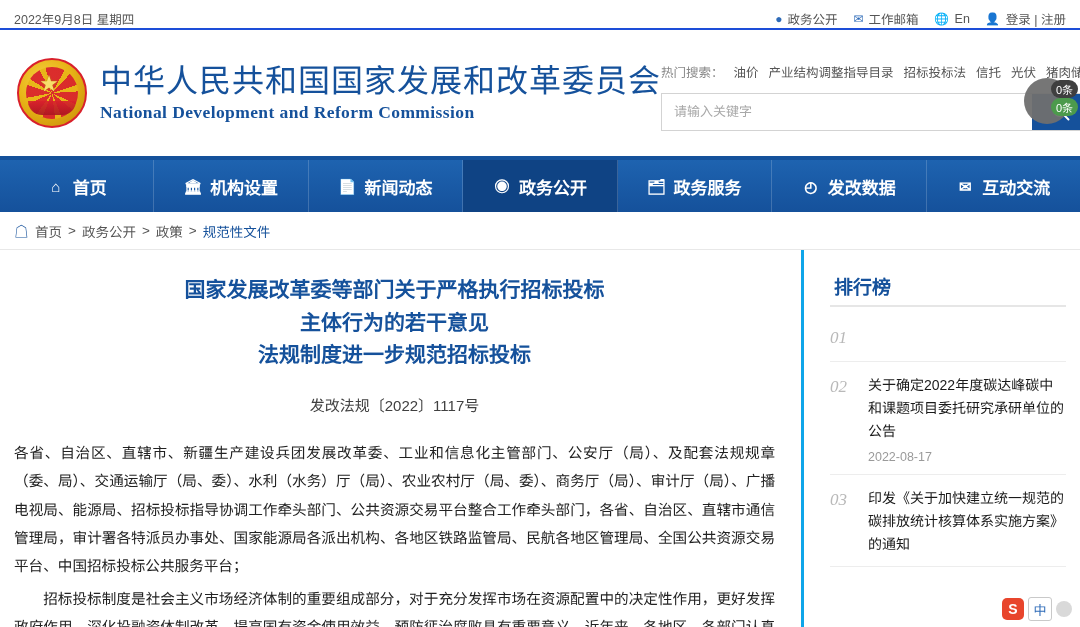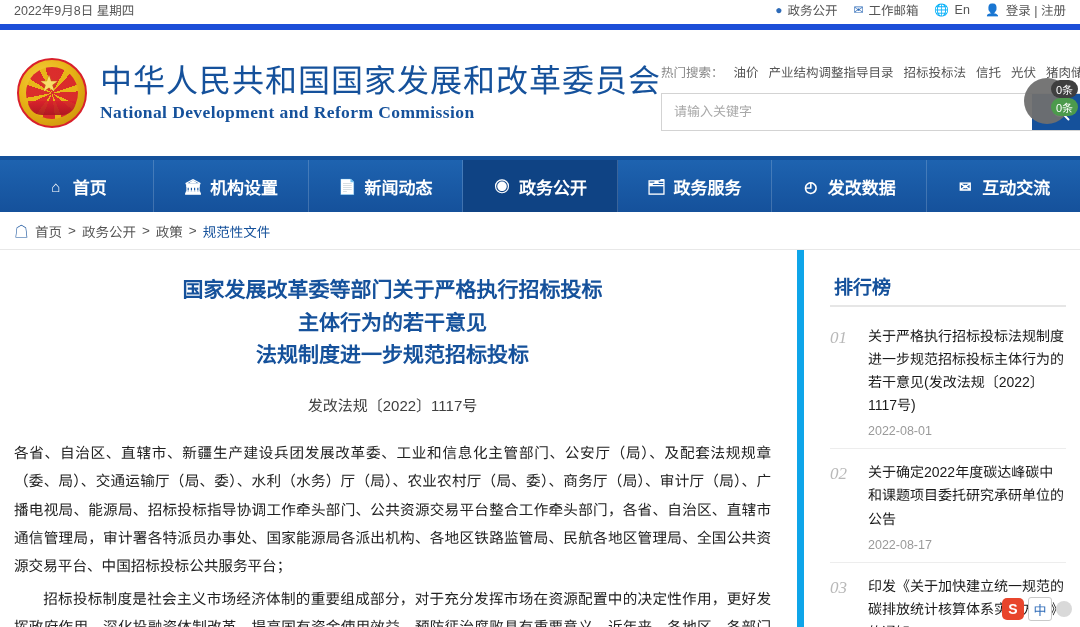--- a/index.html
+++ b/index.html
@@ -18,23 +18,23 @@
   .page {
     position: relative;
     width: 1080px;
     height: 627px;
     overflow: hidden;
   }
 
   
   .topbar {
     height: 30px;
-    border-bottom: 6px solid #1d4ed8;
-    display: flex;
-    align-items: flex-start;
+    border-bottom: 2px solid #1d4ed8;
+    display: flex;
+    align-items: flex-end;
     justify-content: space-between;
     padding: 0 14px;
     box-sizing: border-box;
     font-size: 12.5px;
     color: #555;
   }
   .topbar-left {
     color: #555;
     white-space: nowrap;
   }
@@ -264,21 +264,21 @@
   .content {
     display: flex;
     padding: 0 14px;
     box-sizing: border-box;
     height: 377px;
   }
   .article {
     width: 790px;
     padding-right: 26px;
     box-sizing: border-box;
-    border-right: 7px solid #0ea5e9;
+    border-right: 3px solid #0ea5e9;
   }
   .art-title {
     text-align: center;
     font-family: "DejaVu Sans", sans-serif;
     font-size: 21px;
     font-weight: bold;
     color: #15519b;
     line-height: 1.55;
     margin: 24px auto 0;
     width: 560px;
@@ -497,24 +497,20 @@
         <p class="indent">招标投标制度是社会主义市场经济体制的重要组成部分，对于充分发挥市场在资源配置中的决定性作用，更好发挥政府作用，深化投融资体制改革，提高国有资金使用效益，预防惩治腐败具有重要意义。近年来，各地区、各部门认真执行《招标投标法》及配套法规规章，全社会依法招标投标意识不断增强，招标投标活动不断规范，在维护国家利益、社会公共利益和招标投标活动当事人合法权益方面发挥了重要作用，但是当前招标投标主体还存在不少突出问题，招标人主体责</p>
       </div>
     </div>
 
     <div class="sidebar">
       <div class="rank-head">排行榜</div>
       <div class="rank-rule"></div>
 
       <div class="rank-item">
         <div class="rank-num">01</div>
-        <div class="rank-body">
-          <div class="rank-title">关于严格执行招标投标法规制度进一步规范招标投标主体行为的若干意见(发改法规〔2022〕1117号)</div>
-          <div class="rank-date">2022-08-01</div>
-        </div>
       </div>
 
       <div class="rank-item">
         <div class="rank-num">02</div>
         <div class="rank-body">
           <div class="rank-title">关于确定2022年度碳达峰碳中和课题项目委托研究承研单位的公告</div>
           <div class="rank-date">2022-08-17</div>
         </div>
       </div>
 

